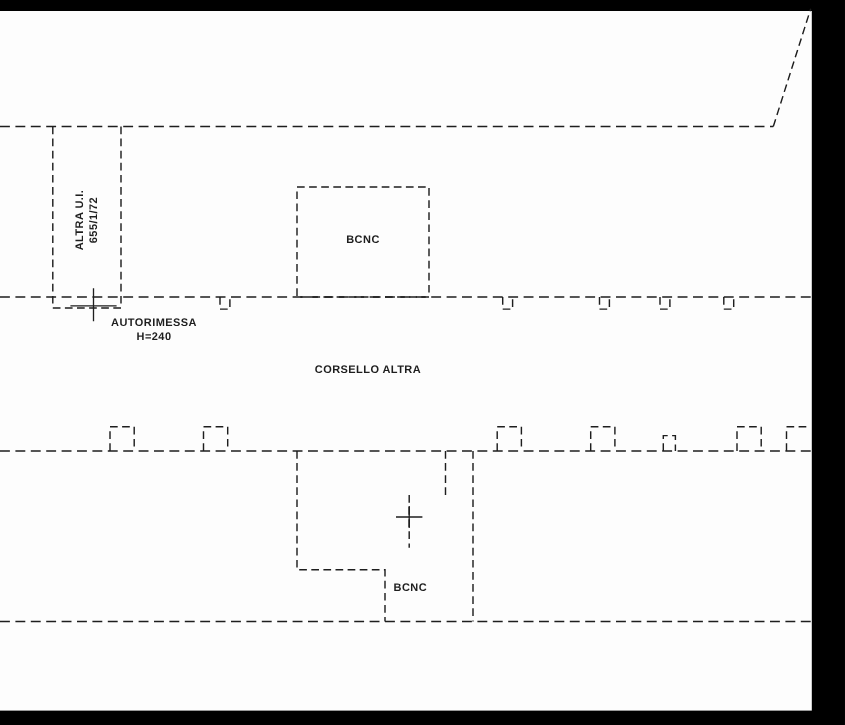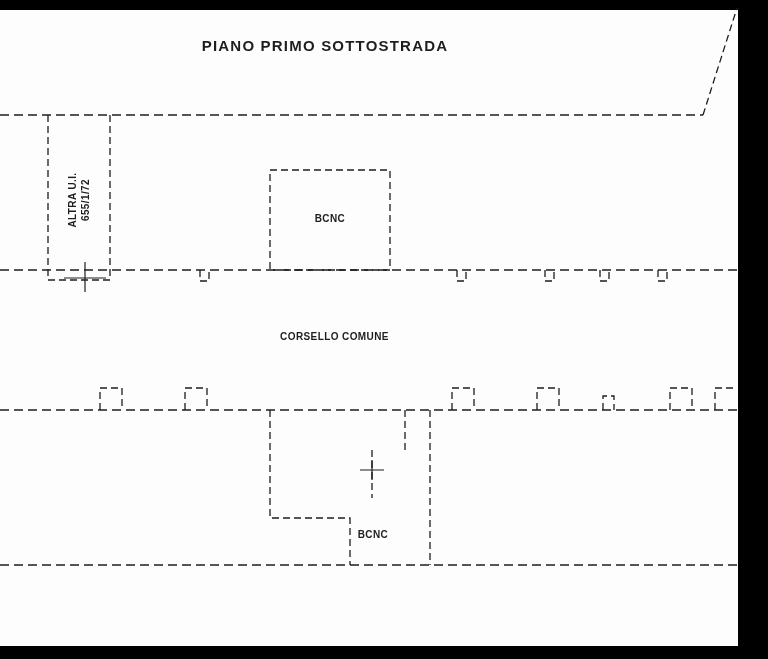--- a/index.html
+++ b/index.html
@@ -89,28 +89,31 @@
 
     <path class="dash" d="M270 410 V518 H350 V565"></path>
     <path class="dash" d="M430 410 V565"></path>
     <path class="dash" d="M405 410 V452"></path>
     <path class="dash" d="M372 450 V498"></path>
     <path class="solid" d="M360 470 H384 M372 460 V480"></path>
 
     <path class="dash heavy" d="M0 565 H737"></path>
   </svg>
 
-  <div class="lbl title">PIANO PRIMO SOTTOSTRADA</div>
 
   <div class="lbl vlabel">
     <span>ALTRA U.I.</span>
     <span>655/1/72</span>
   </div>
 
   <div class="lbl bcnc-upper">BCNC</div>
 
+  <div class="lbl autorimessa">
+    <div>AUTORIMESSA</div>
+    <div>H=240</div>
+  </div>
 
-  <div class="lbl corsello">CORSELLO COMUNE</div>
+  <div class="lbl corsello">CORSELLO ALTRA</div>
 
 
   <div class="lbl bcnc-lower">BCNC</div>
 
 </div>
 
 </body></html>

